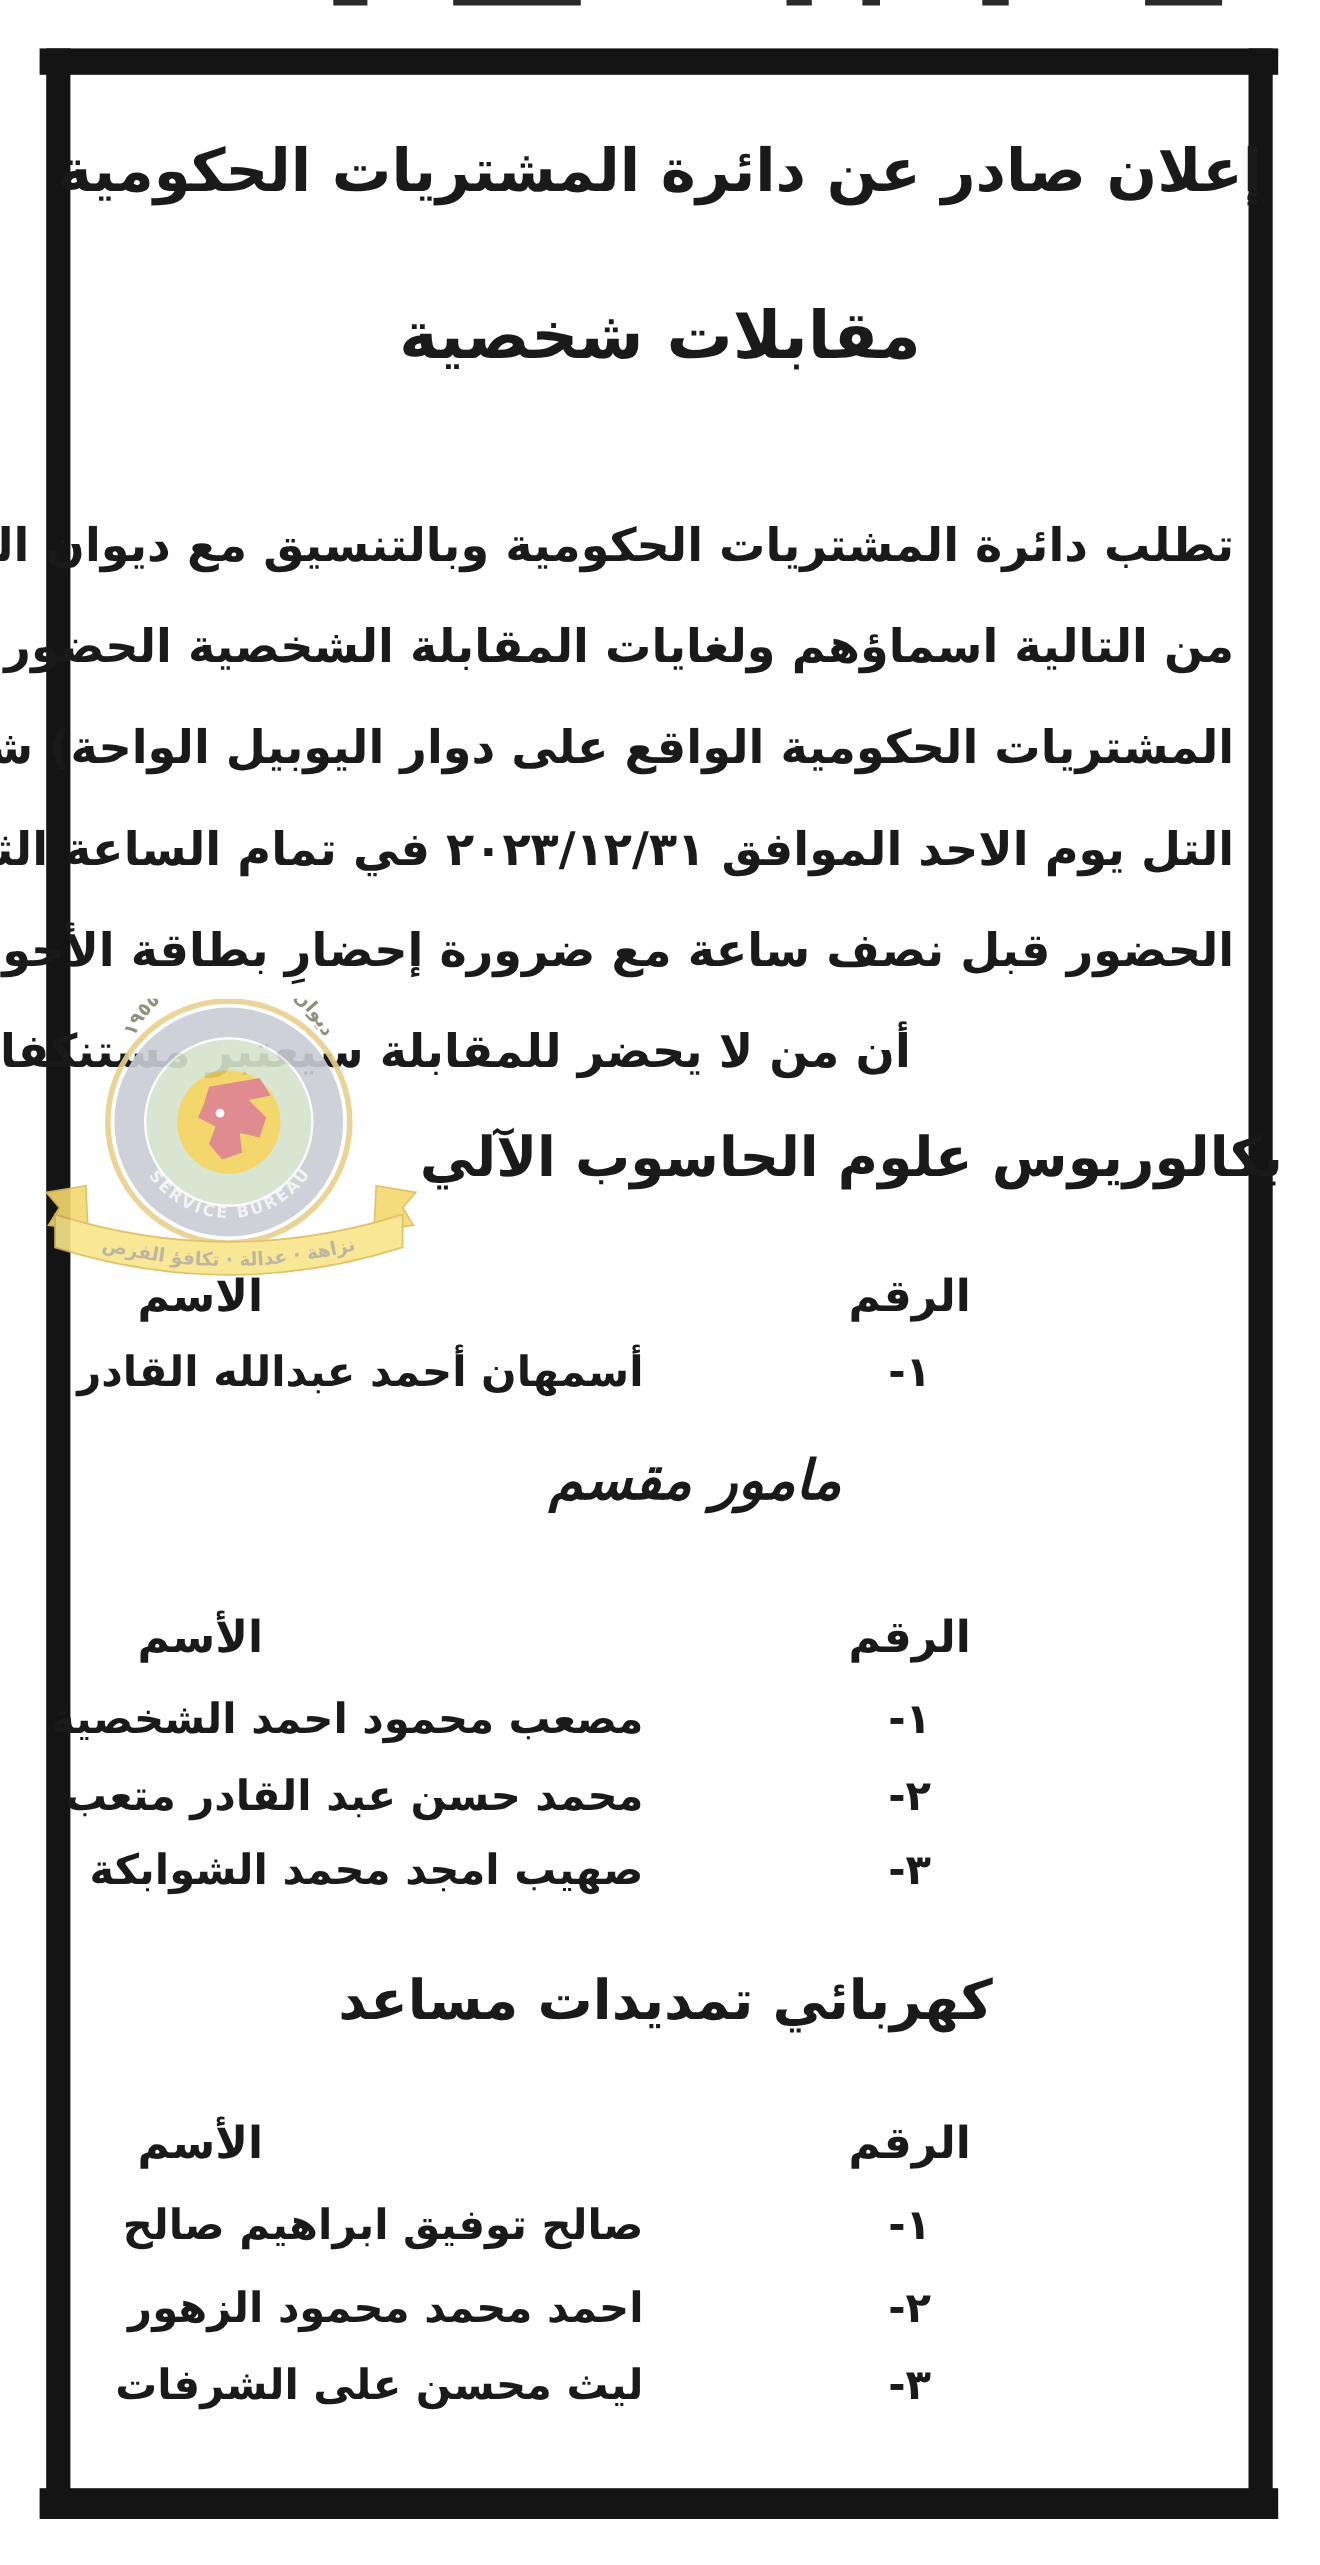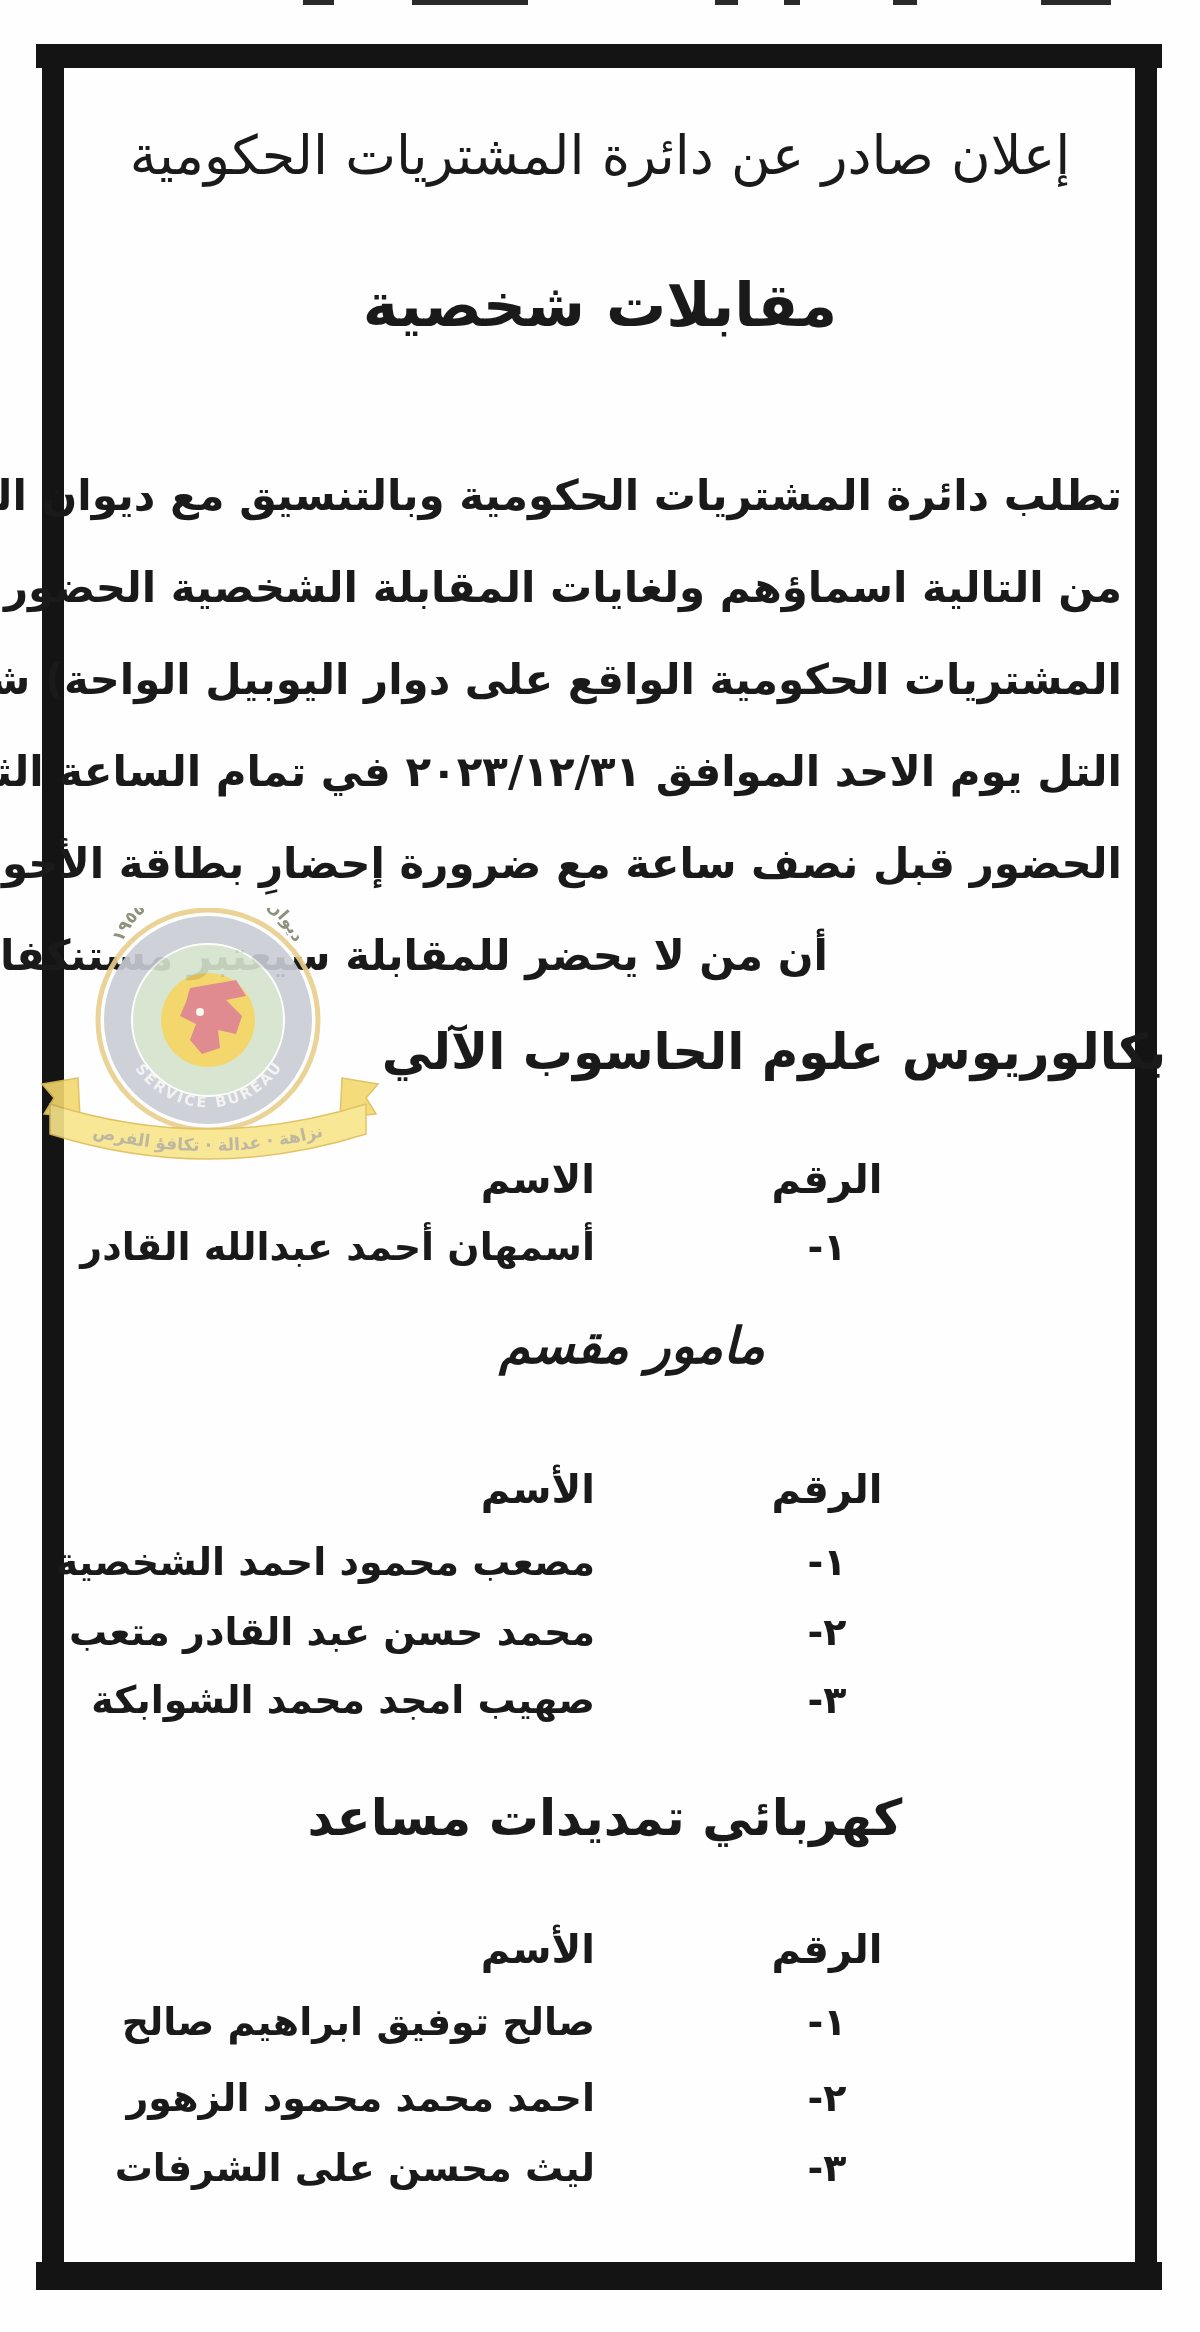--- a/index.html
+++ b/index.html
@@ -5,27 +5,27 @@
   html,body{margin:0;padding:0;background:#e8e8e8;}
   .page{
     position:relative;width:1200px;height:2332px;margin:0 auto;
     background:#fefefe;overflow:hidden;
     font-family:"DejaVu Sans",sans-serif;color:#1a1a1a;
   }
   .abs{position:absolute;}
   .bar{position:absolute;background:#141414;}
   .dash{position:absolute;background:#2a2a2a;height:5px;top:0;}
   .rtl{direction:rtl;}
-  .t1{left:0;top:118px;width:1200px;font-size:54px;font-weight:normal;text-align:center;line-height:1.4;white-space:nowrap;}
+  .t1{left:0;top:118px;width:1200px;font-size:54px;font-weight:bold;text-align:center;line-height:1.4;white-space:nowrap;}
   .t2{left:0;top:260px;width:1200px;font-size:60px;font-weight:bold;text-align:center;line-height:1.5;white-space:nowrap;}
   .iline{left:78px;width:1044px;font-size:42px;font-weight:bold;line-height:92px;text-align:right;white-space:nowrap;}
   .iline-last{left:128px;width:700px;font-size:42px;font-weight:bold;line-height:92px;text-align:center;white-space:nowrap;}
   .sechead{width:800px;font-size:50px;font-weight:bold;text-align:center;line-height:88px;white-space:nowrap;}
   .cell-num{position:absolute;left:752px;width:150px;text-align:center;font-weight:bold;line-height:58px;white-space:nowrap;direction:rtl;}
-  .cell-name{position:absolute;left:135px;width:460px;text-align:right;font-weight:bold;line-height:58px;white-space:nowrap;direction:rtl;}
+  .cell-name{position:absolute;left:125px;width:460px;text-align:left;font-weight:bold;line-height:58px;white-space:nowrap;direction:rtl;}
   .thead{font-size:40px;}
   .trow{font-size:38px;}
   .rowbox{position:absolute;left:0;top:0;width:1200px;height:58px;}
 </style>
 </head>
 <body>
 
 <div class="page">
 
   <div class="dash" style="left:303px;width:31px;"></div>

